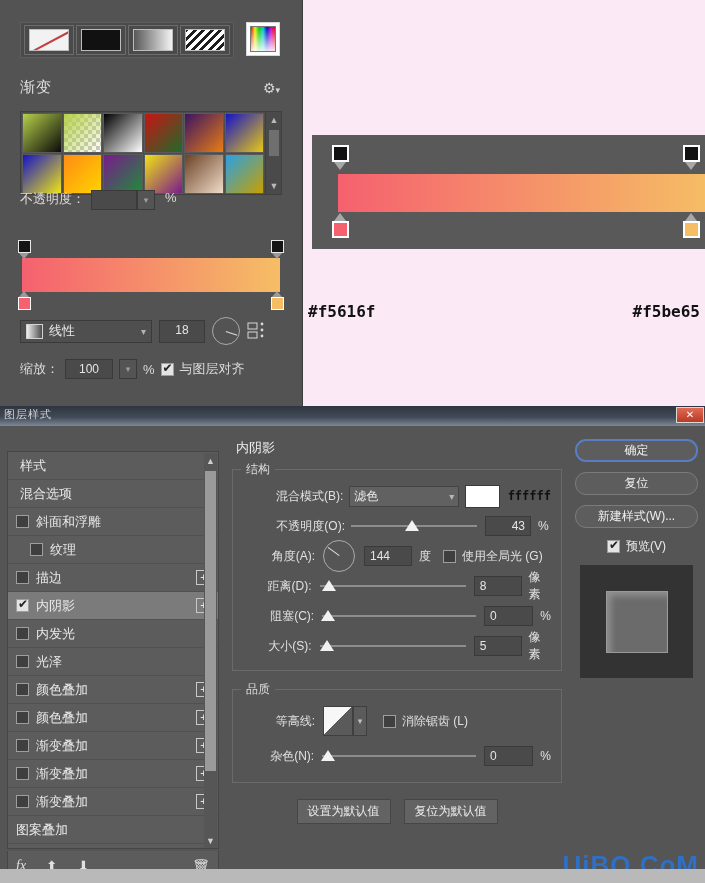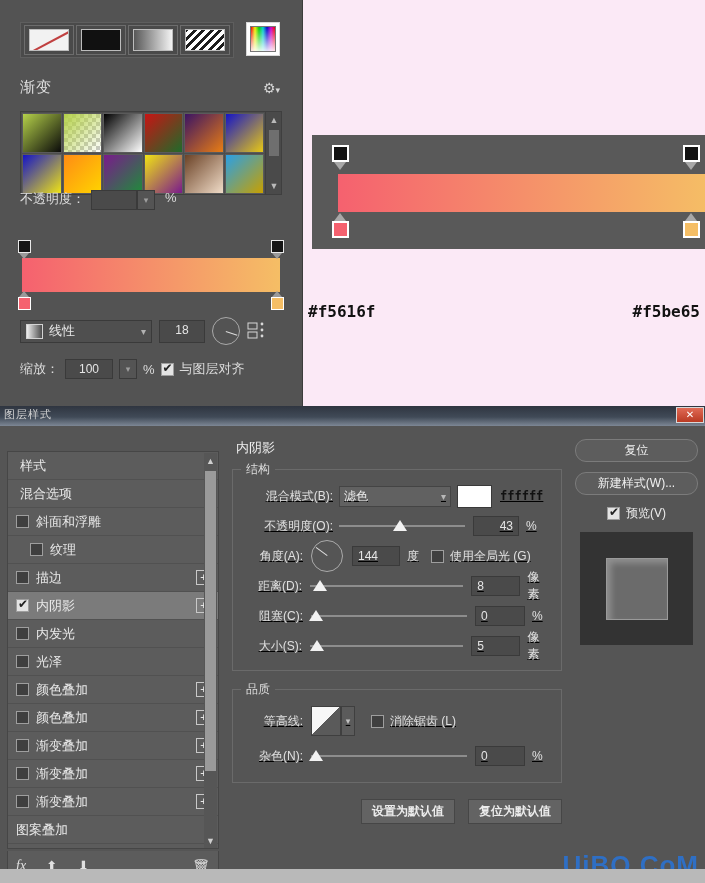--- a/index.html
+++ b/index.html
@@ -172,38 +172,38 @@
   #effects-toolbar {
     position:absolute; left:0; top:400px; width:212px; height:30px;
     background:#5c5c5c; border:1px solid #464646; border-top:none;
     display:flex; align-items:center; padding:0 8px; gap:20px; color:#e0e0e0; font-size:14px;
   }
   #effects-toolbar .trash { margin-left:auto; }
 
   
   #settings { position:absolute; left:232px; top:13px; width:330px; height:430px; }
   #sec-title { color:#ececec; font-size:13px; margin-left:4px; }
-  .group { position:relative; border:1px solid #6a6a6a; margin-top:12px; padding:14px 10px 12px 14px;text-decoration:underline; }
+  .group { position:relative; border:1px solid #6a6a6a; margin-top:12px; padding:14px 10px 12px 26px; }
   .group-label {
     position:absolute; left:8px; top:-9px; background:#555555; padding:0 5px; color:#dcdcdc; font-size:12px;
   }
   .frow { display:flex; align-items:center; height:24px; margin-bottom:6px; }
   .frow .flabel { color:#e0e0e0; font-size:12px; text-align:right; }
   .dd {
     background:#616161; border:1px solid #444; height:21px; display:flex; align-items:center;
     padding:0 4px; color:#ededed; font-size:12px;
   }
   .dd .cv { margin-left:auto; color:#b8b8b8; font-size:10px; }
   .slider { position:relative; height:18px; }
   .slider .track { position:absolute; left:0; top:8px; width:100%; height:2px; background:#8d8d8d; }
   .slider .knob { position:absolute; top:3px; width:0;height:0; border-left:7px solid transparent; border-right:7px solid transparent; border-bottom:11px solid #f2f2f2; }
   .unit { color:#e0e0e0; font-size:12px; }
   #ffffff-label { font-family:"DejaVu Sans Mono","Liberation Mono",monospace; font-weight:bold; color:#111; font-size:12px; }
   #contour-sw { width:30px; height:30px; background:linear-gradient(to bottom right,#f7f7f7 49.5%,#5a5a5a 50%); border:1px solid #3f3f3f; }
-  #defaults-row { display:flex; justify-content:flex-end; gap:13px; margin-top:16px;font-weight:bold; }
+  #defaults-row { display:flex; justify-content:center; gap:13px; margin-top:16px; }
   .dflt-btn {
     background:#636363; border:1px solid #464646; color:#ececec; font-size:12px;
     padding:3px 10px;
   }
 
   
   #rightcol { position:absolute; left:575px; top:13px; width:123px; height:430px; }
   .rbtn {
     width:123px; height:23px; border-radius:11px; background:#5d5d5d; border:1px solid #7b7b7b;
     color:#f0f0f0; font-size:12px; text-align:center; line-height:21px; margin-bottom:10px;
@@ -538,20 +538,21 @@
           </div>
         </div>
 
         <div id="defaults-row">
           <span class="dflt-btn">设置为默认值</span>
           <span class="dflt-btn">复位为默认值</span>
         </div>
       </div>
 
       <div id="rightcol">
+        <div class="rbtn primary">确定</div>
         <div class="rbtn">复位</div>
         <div class="rbtn">新建样式(W)...</div>
         <div id="preview-chk-row">
           <span class="chk on"></span>
           <span>预览(V)</span>
         </div>
         <div id="thumb-box">
           <div id="thumb-square"></div>
         </div>
       </div>

